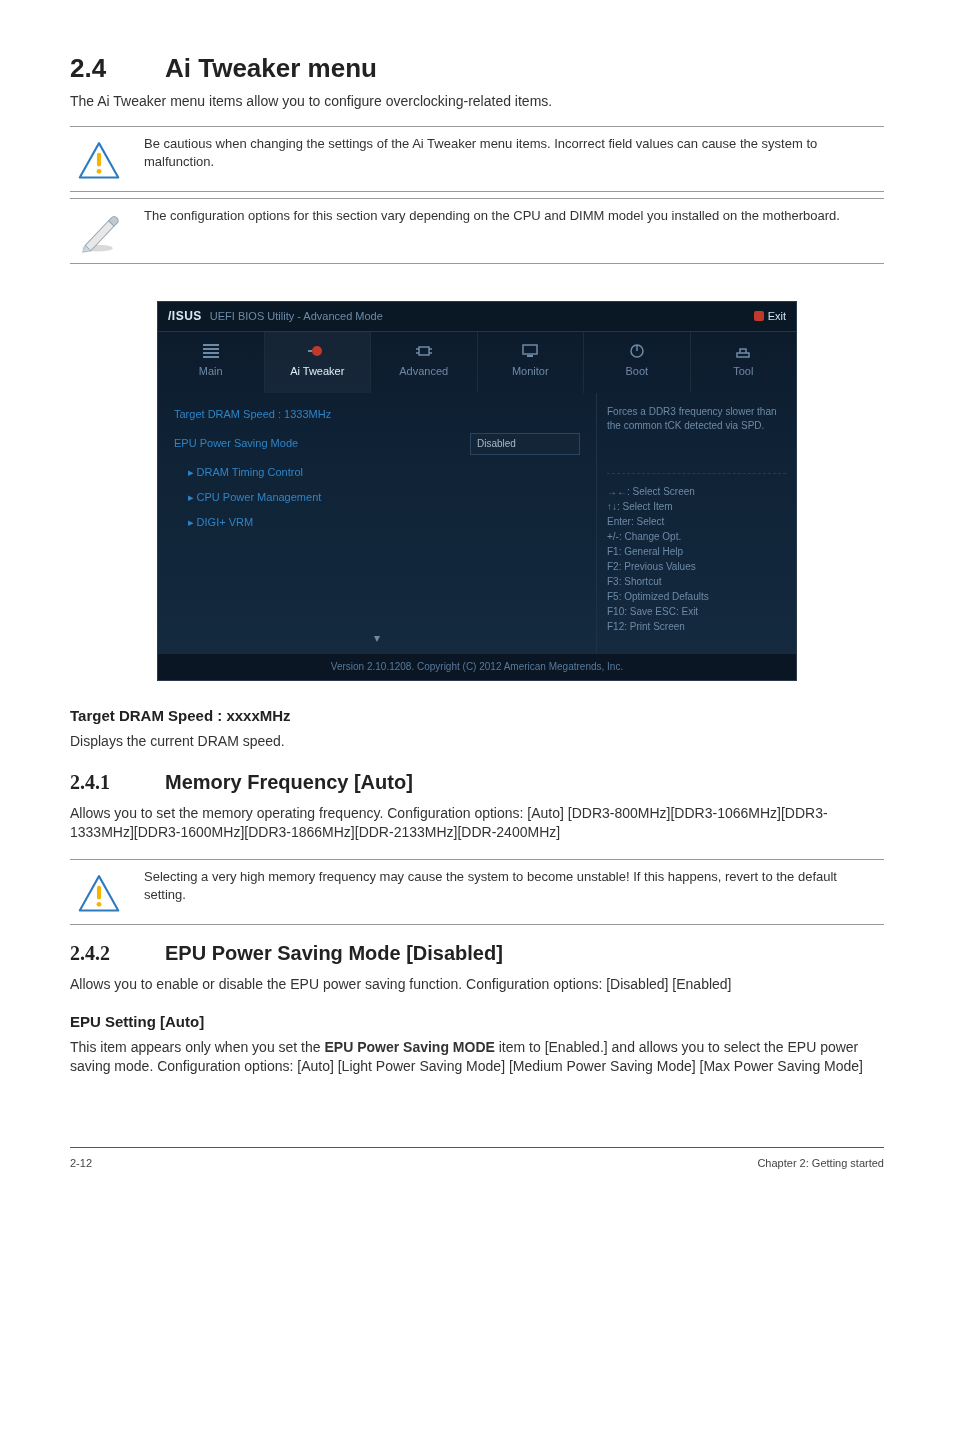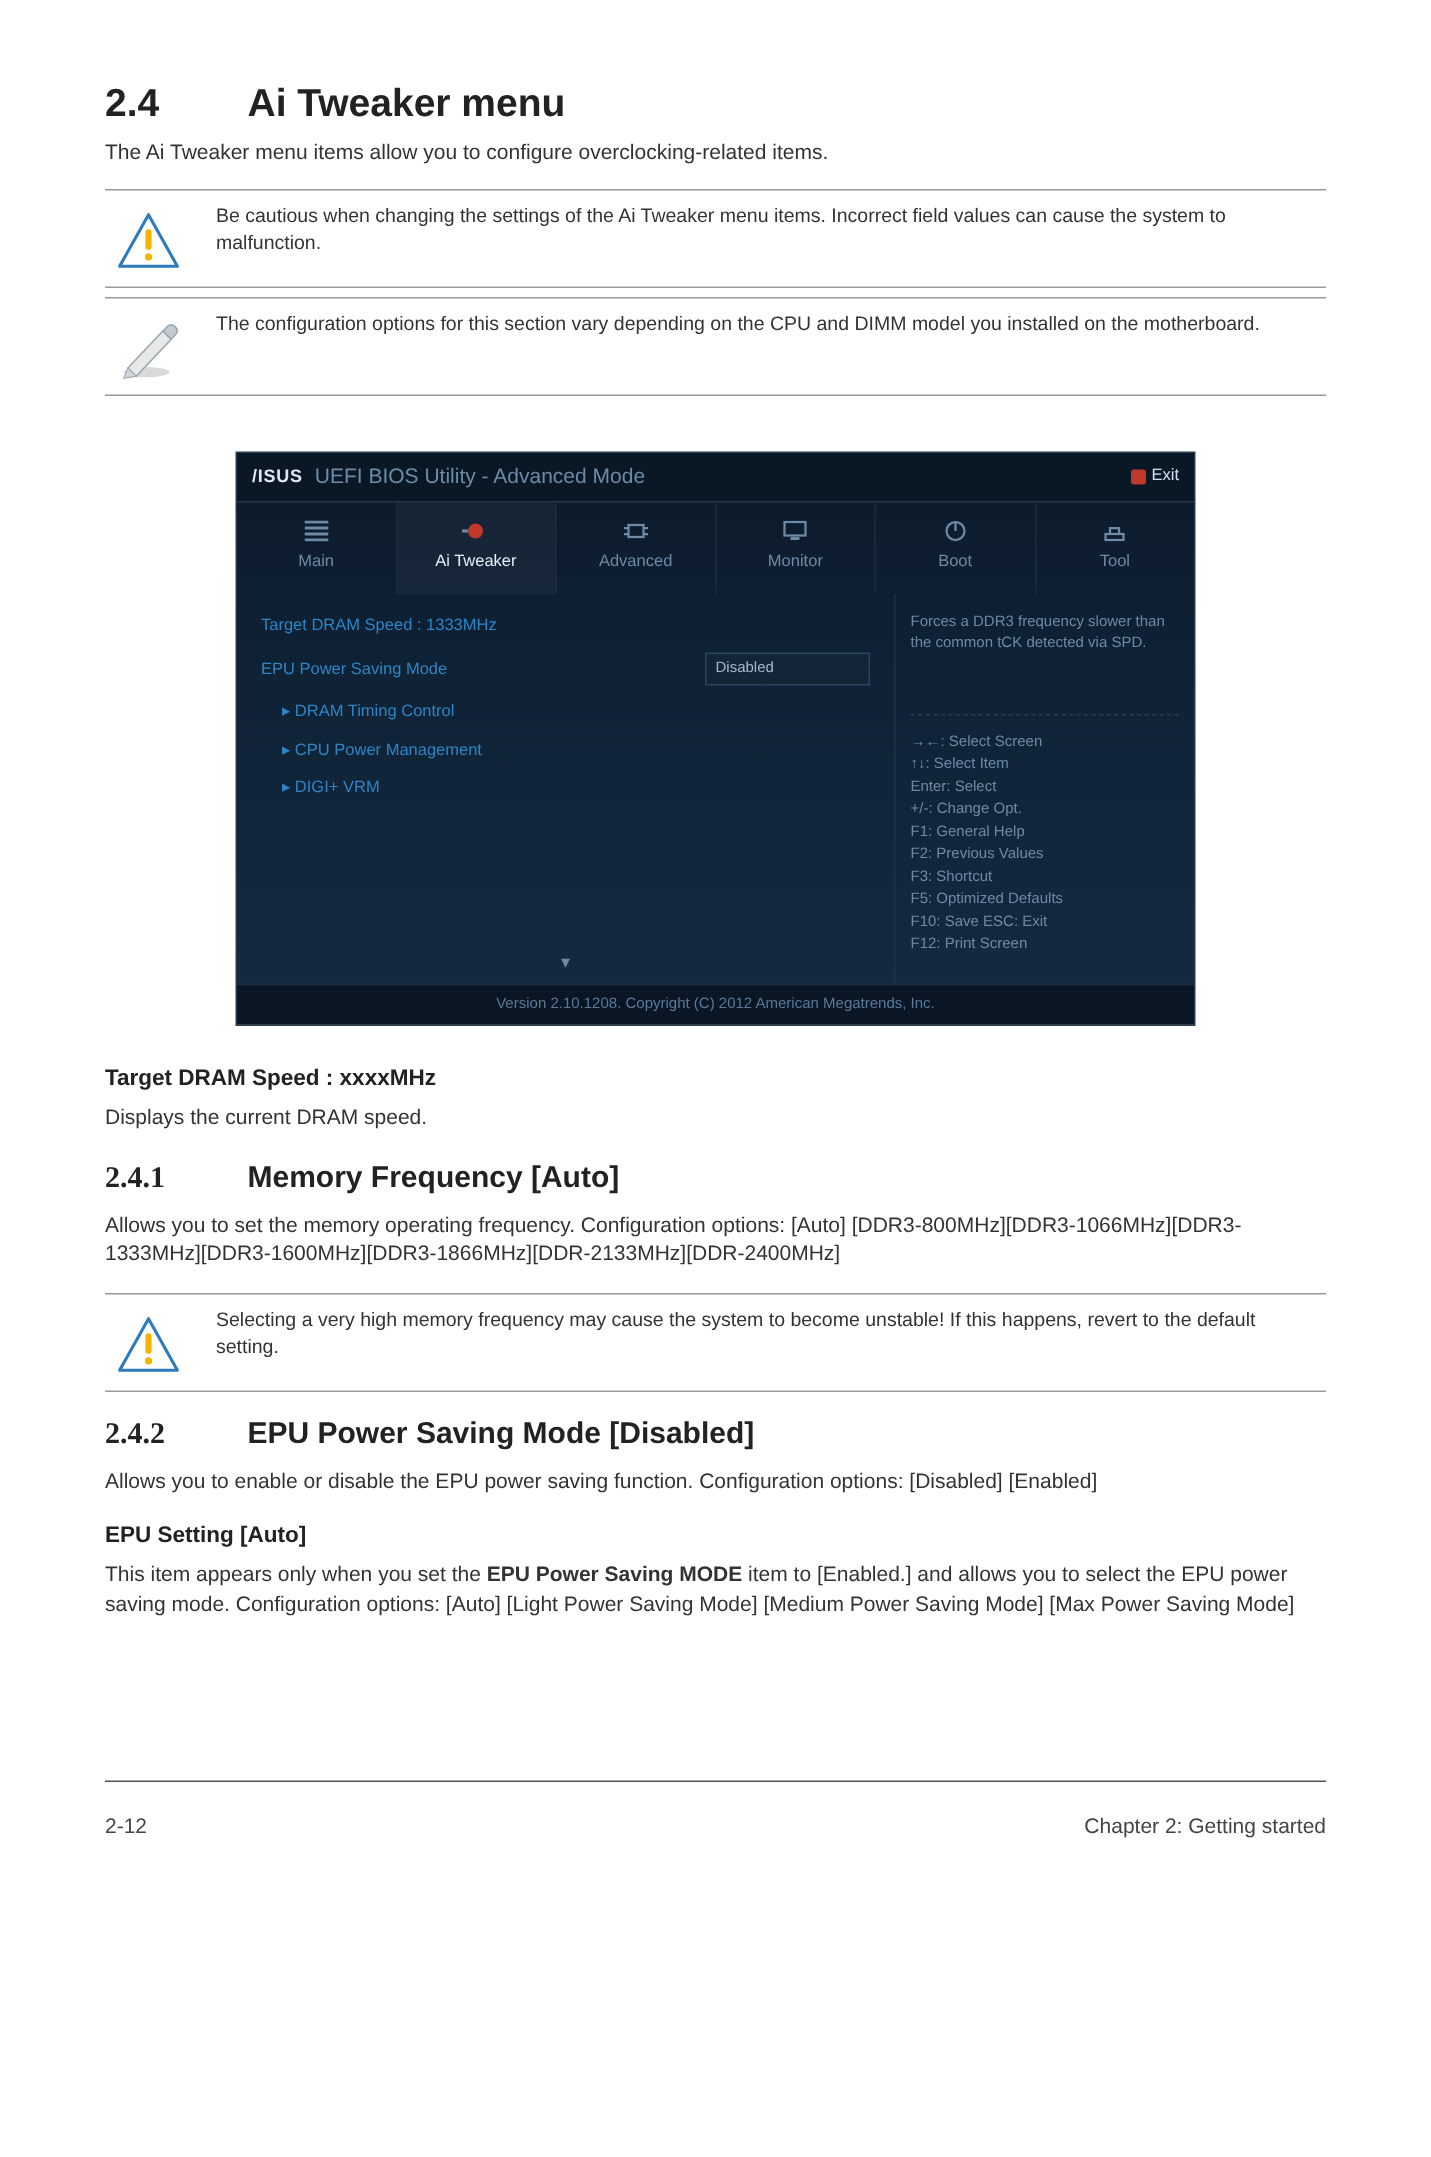--- a/index.html
+++ b/index.html
@@ -53,21 +53,21 @@
     margin-top: 19px;
   }
   .bios-titlebar {
     display:flex; justify-content:space-between; align-items:center;
     padding: 6px 10px;
     background: #0a1826;
     border-bottom: 1px solid #243648;
   }
   .bios-title-left { display:flex; align-items:center; gap:8px; }
   .bios-logo { font-weight:bold; color:#dce7f2; font-size:12px; letter-spacing:0.5px;}
-  .bios-title-text { color:#6d8aa6; font-size:14px; }
+  .bios-title-text { color:#6d8aa6; font-size:11px; }
   .bios-exit { display:flex; align-items:center; gap:4px; color:#cfe0ef; }
   .bios-exit .dot { width:10px;height:10px;background:#c0392b;border-radius:2px;display:inline-block;}
   .bios-tabs { display:flex; }
   .bios-tab {
     flex:1; text-align:center; padding: 10px 4px 14px 4px;
     border-right:1px solid #1b2c3d;
     color:#6d8aa6;
   }
   .bios-tab:last-child{border-right:none;}
   .bios-tab.active { background: rgba(255,255,255,0.04); color:#e3eef8;}
@@ -97,25 +97,25 @@
   p.body { margin-bottom: 16px; }
 
   h2.subsection {
     font-size: 20px; font-weight:bold; color:#222; margin: 8px 0 8px 0;
   }
   h2.subsection .num { display:inline-block; width:95px;font-family:Liberation Serif, serif;}
 
   h3.minihead { font-size:15px; font-weight:bold; margin: 10px 0 6px 0; color:#222;}
 
   .footer {
-    margin-top: 107px;
+    margin-top: 70px;
     border-top: 1px solid #555;
-    padding-top: 20px;
+    padding-top: 8px;
     display:flex; justify-content:space-between;
-    font-size:14px; color:#444;
+    font-size:11px; color:#444;
   }
 
   
   svg.callout-icon { width:44px; height:44px; }
 </style>
 </head>
 <body>
 
 <h1 class="section-heading">
   <span class="num">2.4</span><span>Ai Tweaker menu</span>

